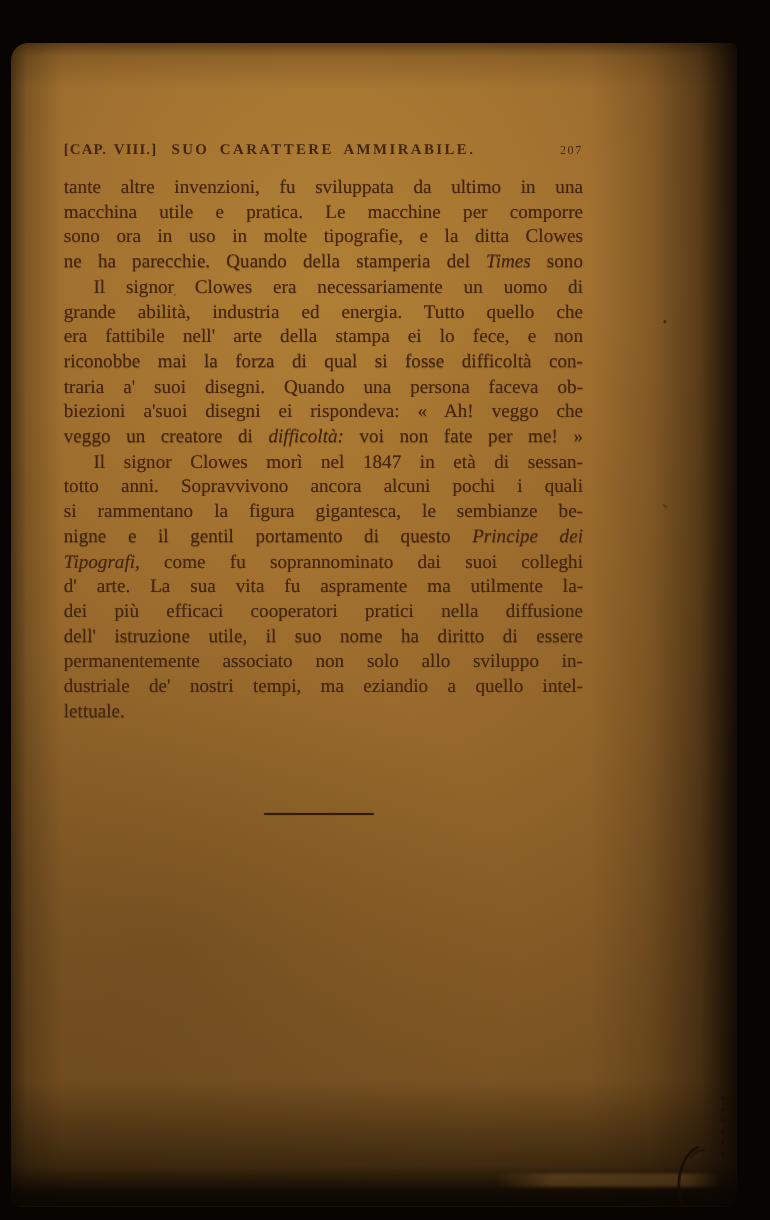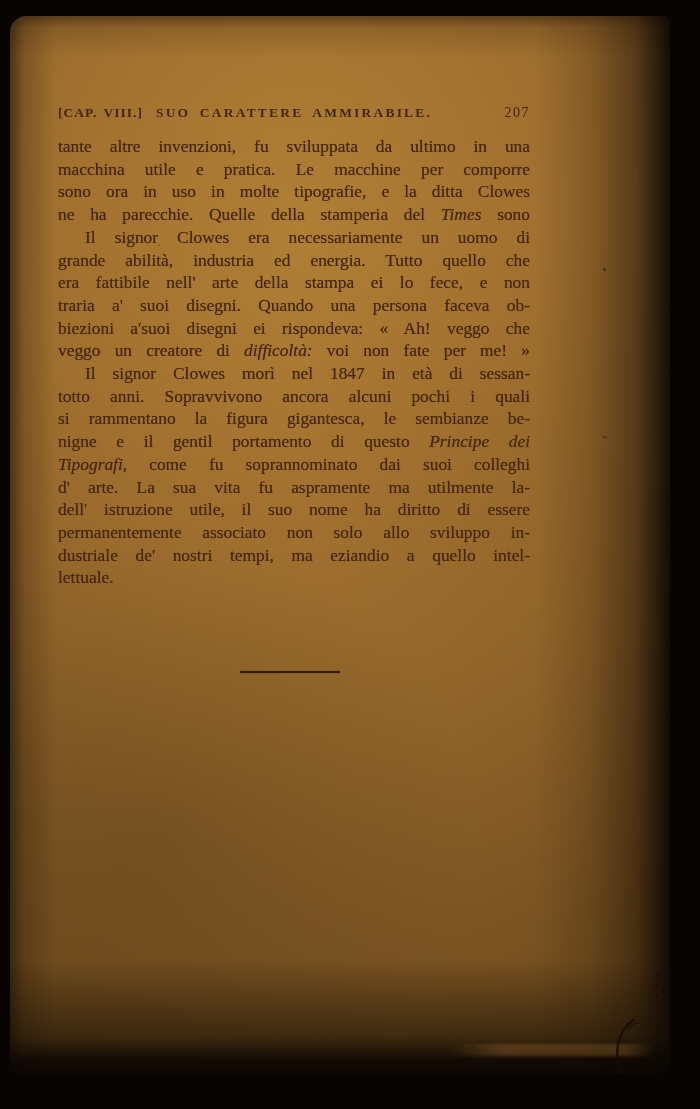--- a/index.html
+++ b/index.html
@@ -5,21 +5,21 @@
   html,body{margin:0;padding:0;}
   body{
     width:700px;height:1109px;
     background:#070402;
     position:relative;
     overflow:hidden;
     font-family:"Liberation Serif", serif;
   }
   .page{
     position:absolute;
-    left:10px;top:16px;
+    left:10px;top:39px;
     width:660px;height:1058px;
     border-radius:16px 6px 10px 8px;
     overflow:hidden;
     background:
       linear-gradient(to top, #0b0602 0px, rgba(11,6,2,0.92) 14px, rgba(20,12,4,0.55) 38px, rgba(20,12,4,0) 115px),
       linear-gradient(to left, rgba(10,5,2,0.92) 0px, rgba(25,14,5,0.5) 34px, rgba(40,24,8,0.2) 80px, rgba(40,24,8,0) 135px),
       linear-gradient(to right, rgba(15,8,3,0.55) 0px, rgba(30,18,6,0.25) 14px, rgba(30,18,6,0) 46px),
       linear-gradient(to bottom, rgba(30,16,4,0.5) 0px, rgba(60,36,10,0.22) 12px, rgba(60,36,10,0) 42px),
       radial-gradient(ellipse 70% 40% at 22% 78%, rgba(50,32,10,0.20) 0%, rgba(50,32,10,0) 70%),
       radial-gradient(ellipse 50% 30% at 78% 40%, rgba(130,88,34,0.15) 0%, rgba(130,88,34,0) 70%),
@@ -45,21 +45,21 @@
   }
   .running-title{
     flex:0 0 auto;
     font-size:13.5px;
     letter-spacing:2.2px;
     word-spacing:4px;
     font-weight:700;
     text-align:center;
   }
   .page-number{
-    font-size:14px;
+    font-size:11px;
     letter-spacing:1.5px;
     font-weight:500;
     text-align:right;
   }
   #body-lines{margin-top:10px;}
   .bodyline{
     font-size:17.4px;
     line-height:22.7px;
     color:#45260f;
     text-shadow:0 0.3px 0.7px rgba(58,32,12,0.55);
@@ -117,33 +117,35 @@
     <div class="page-header">
       <span class="side chapter-label">[CAP. VIII.]</span>
       <span class="running-title">SUO CARATTERE AMMIRABILE.</span>
       <span class="side page-number">207</span>
     </div>
 
     <div id="body-lines">
         <div class="bodyline just"><span>tante altre invenzioni, fu sviluppata da ultimo in una</span></div>
         <div class="bodyline just"><span>macchina utile e pratica. Le macchine per comporre</span></div>
         <div class="bodyline just"><span>sono ora in uso in molte tipografie, e la ditta Clowes</span></div>
-        <div class="bodyline just"><span>ne ha parecchie. Quelle della stamperia del </span><span class="it">Times</span><span> sono</span></div>
+        <div class="bodyline just"><span>ne ha parecchie. Quando della stamperia del </span><span class="it">Times</span><span> sono</span></div>
         <div class="bodyline just indent"><span>Il signor Clowes era necessariamente un uomo di</span></div>
         <div class="bodyline just"><span>grande abilità, industria ed energia. Tutto quello che</span></div>
         <div class="bodyline just"><span>era fattibile nell' arte della stampa ei lo fece, e non</span></div>
+        <div class="bodyline just"><span>riconobbe mai la forza di qual si fosse difficoltà con-</span></div>
         <div class="bodyline just"><span>traria a' suoi disegni. Quando una persona faceva ob-</span></div>
         <div class="bodyline just"><span>biezioni a'suoi disegni ei rispondeva: « Ah! veggo che</span></div>
         <div class="bodyline just"><span>veggo un creatore di </span><span class="it">difficoltà:</span><span> voi non fate per me! »</span></div>
         <div class="bodyline just indent"><span>Il signor Clowes morì nel 1847 in età di sessan-</span></div>
         <div class="bodyline just"><span>totto anni. Sopravvivono ancora alcuni pochi i quali</span></div>
         <div class="bodyline just"><span>si rammentano la figura gigantesca, le sembianze be-</span></div>
         <div class="bodyline just"><span>nigne e il gentil portamento di questo </span><span class="it">Principe dei</span></div>
         <div class="bodyline just"><span class="it">Tipografi,</span><span> come fu soprannominato dai suoi colleghi</span></div>
         <div class="bodyline just"><span>d' arte. La sua vita fu aspramente ma utilmente la-</span></div>
+        <div class="bodyline just"><span>dei più efficaci cooperatori pratici nella diffusione</span></div>
         <div class="bodyline just"><span>dell' istruzione utile, il suo nome ha diritto di essere</span></div>
         <div class="bodyline just"><span>permanentemente associato non solo allo sviluppo in-</span></div>
         <div class="bodyline just"><span>dustriale de' nostri tempi, ma eziandio a quello intel-</span></div>
         <div class="bodyline"><span>lettuale.</span></div>
       </div>
 
     <div class="separator-rule"></div>
   </div>
 
   <div class="speck speck-a"></div>

